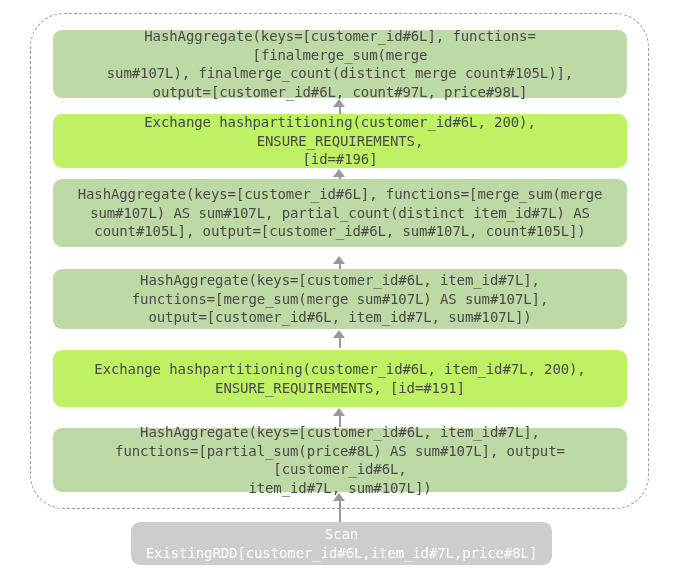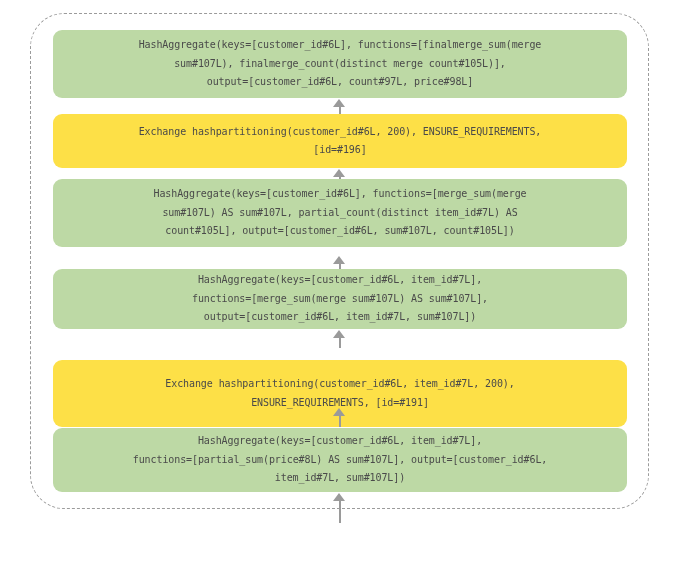--- a/index.html
+++ b/index.html
@@ -41,28 +41,28 @@
     position: absolute;
     left: 53px;
     width: 574px;
     box-sizing: border-box;
     border-radius: 9px;
     display: flex;
     align-items: center;
     justify-content: center;
     text-align: center;
     padding: 4px 10px;
-    font-size: 10px;
+    font-size: 14px;
     line-height: 18.5px;
     color: #4a4a4a;
     white-space: pre-line;
     letter-spacing: -0.1px;
   }
   .node.green  { background: #bdd9a5; }
-  .node.orange { background: #fde047; }
+  .node.orange { background: #bef264; }
 
   .node.scan {
     left: 131px;
     width: 421px;
     background: #cdcdcd;
     color: #ffffff;
     border-radius: 9px;
   }
 
   
@@ -128,21 +128,21 @@
 
     <div class="node green" style="top:269px; height:60px;">HashAggregate(keys=[customer_id#6L, item_id#7L],
 functions=[merge_sum(merge sum#107L) AS sum#107L],
 output=[customer_id#6L, item_id#7L, sum#107L])</div>
 
     <div class="edge" style="top:330px; height:18px;">
       <div class="head"></div>
       <div class="shaft"></div>
     </div>
 
-    <div class="node orange" style="top:360px; height:67px;">Exchange hashpartitioning(customer_id#6L, item_id#7L, 200),
+    <div class="node orange" style="top:350px; height:57px;">Exchange hashpartitioning(customer_id#6L, item_id#7L, 200),
 ENSURE_REQUIREMENTS, [id=#191]</div>
 
     <div class="edge" style="top:408px; height:19px;">
       <div class="head"></div>
       <div class="shaft"></div>
     </div>
 
     <div class="node green" style="top:428px; height:64px;">HashAggregate(keys=[customer_id#6L, item_id#7L],
 functions=[partial_sum(price#8L) AS sum#107L], output=[customer_id#6L,
 item_id#7L, sum#107L])</div>
@@ -150,15 +150,17 @@
     <div class="edge" style="top:493px; height:19px;">
       <div class="head"></div>
       <div class="shaft"></div>
     </div>
 
     <div class="edge plain" style="top:508px; height:15px;">
 
       <div class="shaft"></div>
     </div>
 
+    <div class="node scan" style="top:522px; height:43px;">Scan
+ExistingRDD[customer_id#6L,item_id#7L,price#8L]</div>
 
   </div>
 </div>
 
 </body></html>

